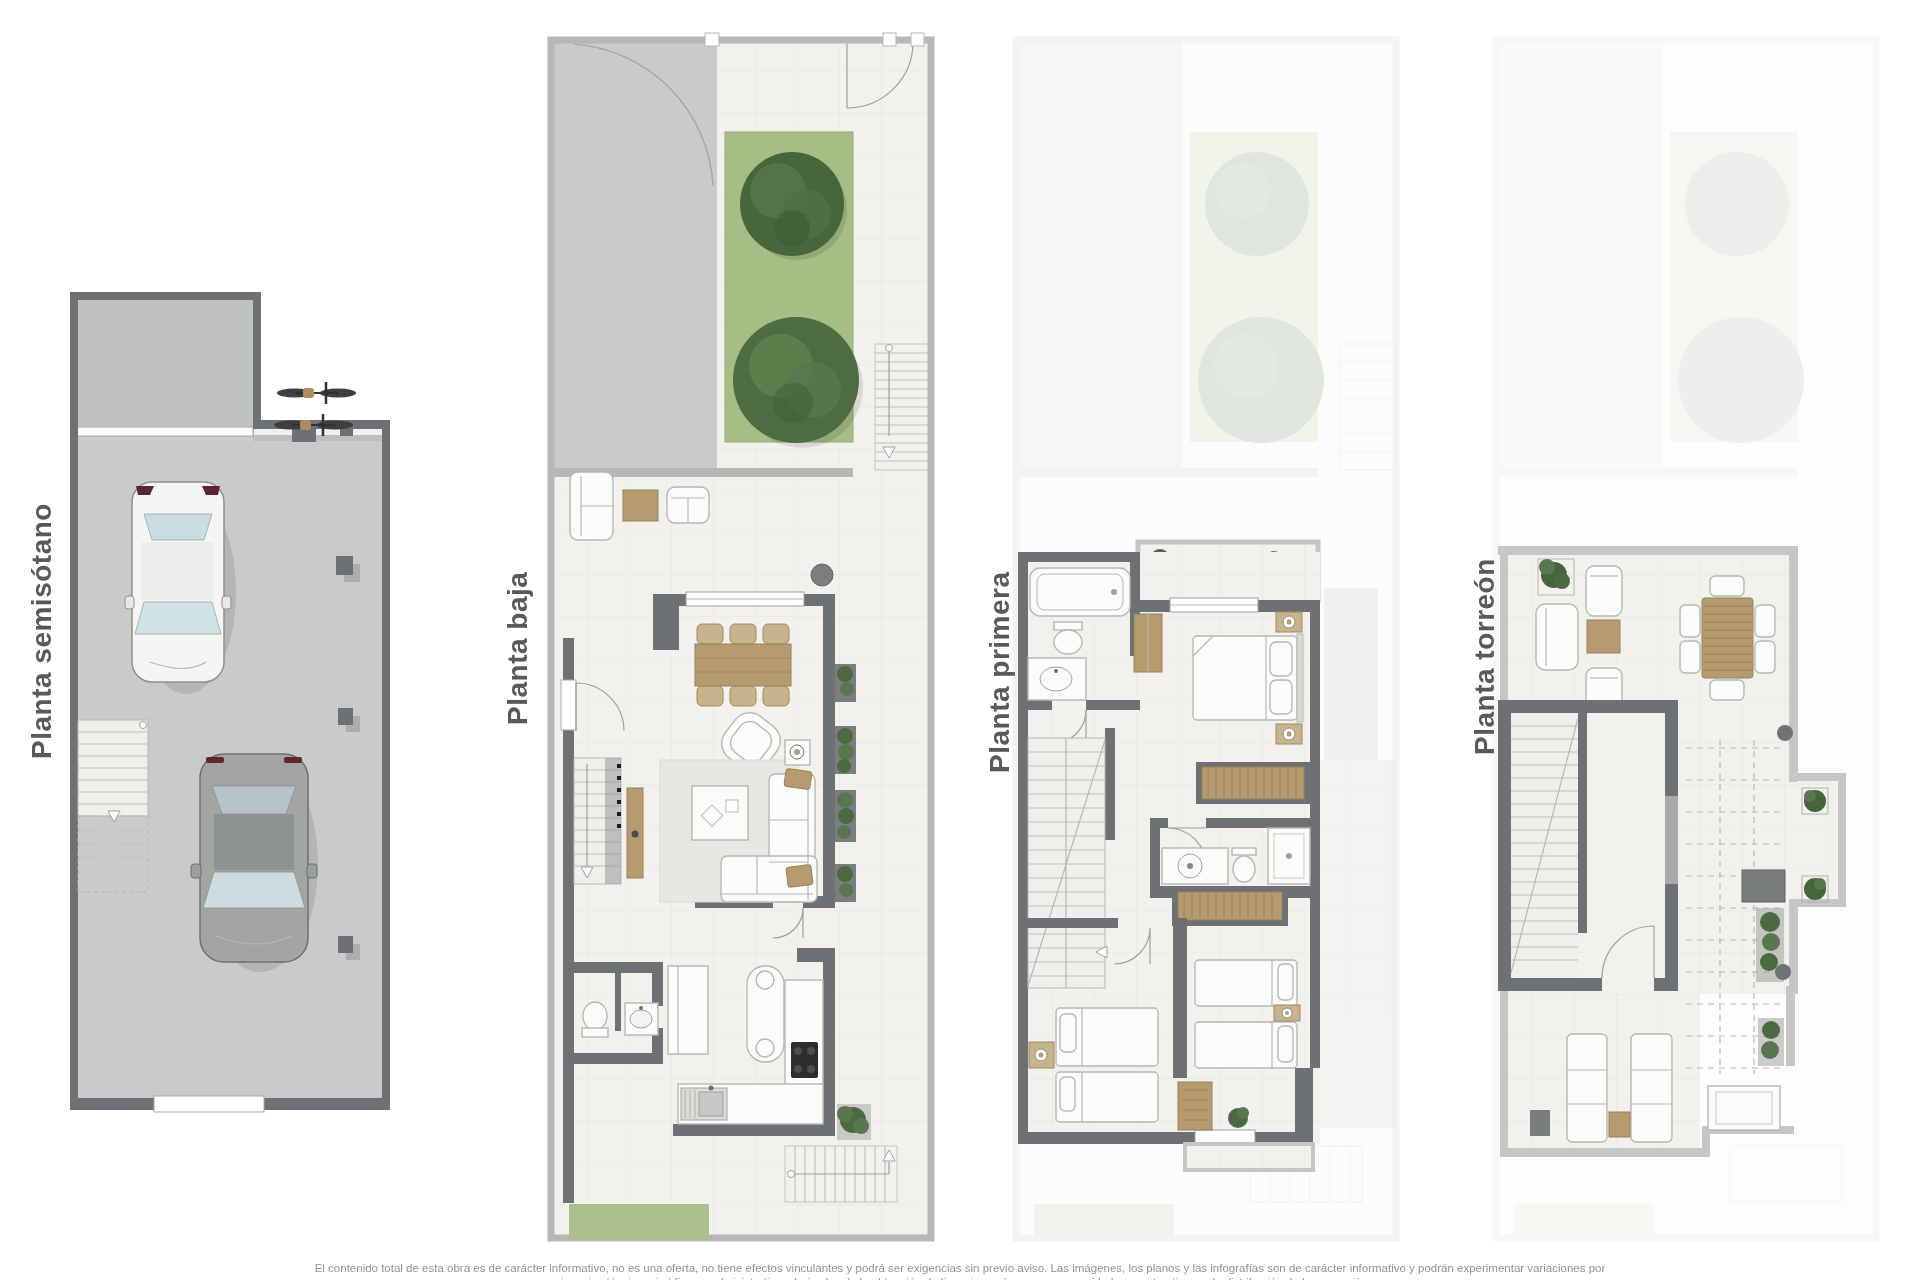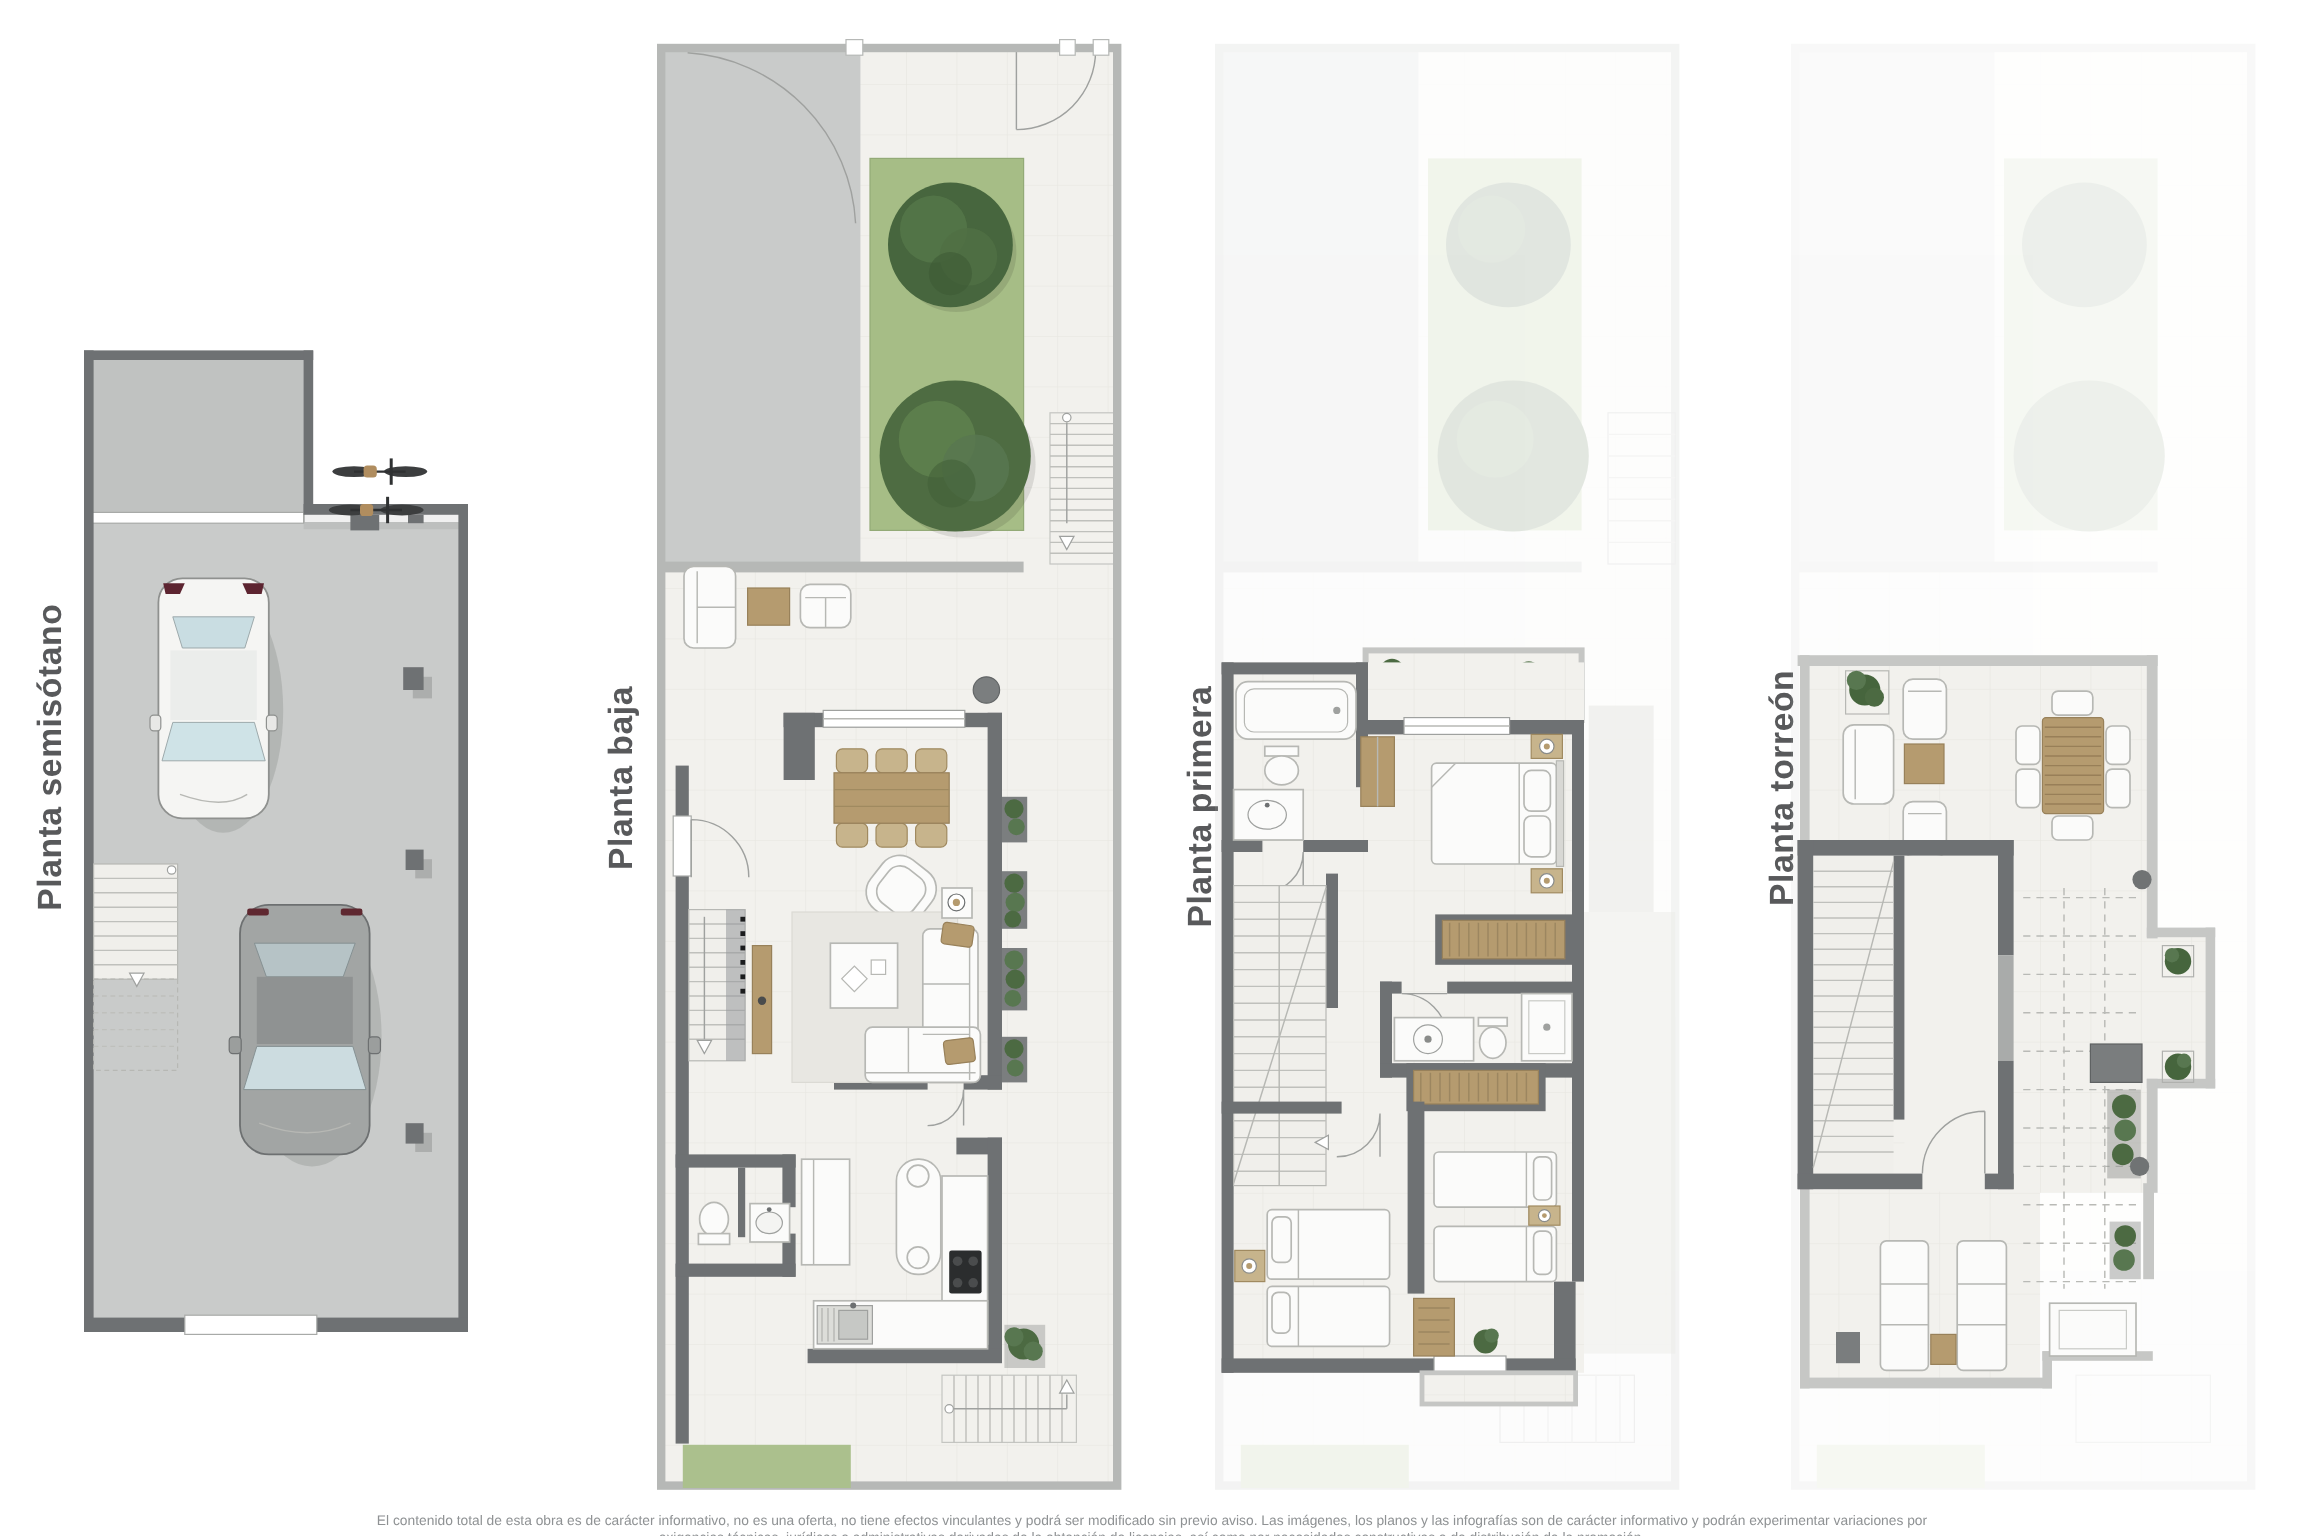--- a/index.html
+++ b/index.html
@@ -607,17 +607,17 @@
         <rect class="wf" x="141" y="1006" width="41" height="108" rx="5"></rect>
         <path class="ln" d="M141 1042 H182 M141 1076 H182"></path>
         <rect class="wd" x="119" y="1084" width="21" height="25"></rect>
         <rect x="40" y="1082" width="20" height="26" fill="#7a7d7e"></rect>
       </g>
     </g>
   </svg>
   </figure>
 
   <div class="disclaimer">
-    <div>El contenido total de esta obra es de carácter informativo, no es una oferta, no tiene efectos vinculantes y podrá ser modificado sin previo aviso. Las imágenes, los planos y las infografías son de carácter informativo y podrán experimentar variaciones por</div>
+    <div>El contenido total de esta obra es de carácter informativo, no es una oferta, no tiene efectos vinculantes y podrá ser exigencias sin previo aviso. Las imágenes, los planos y las infografías son de carácter informativo y podrán experimentar variaciones por</div>
     <div>exigencias técnicas, jurídicas o administrativas derivadas de la obtención de licencias, así como por necesidades constructivas o de distribución de la promoción.</div>
   </div>
 
 </div>
 
 </body></html>

